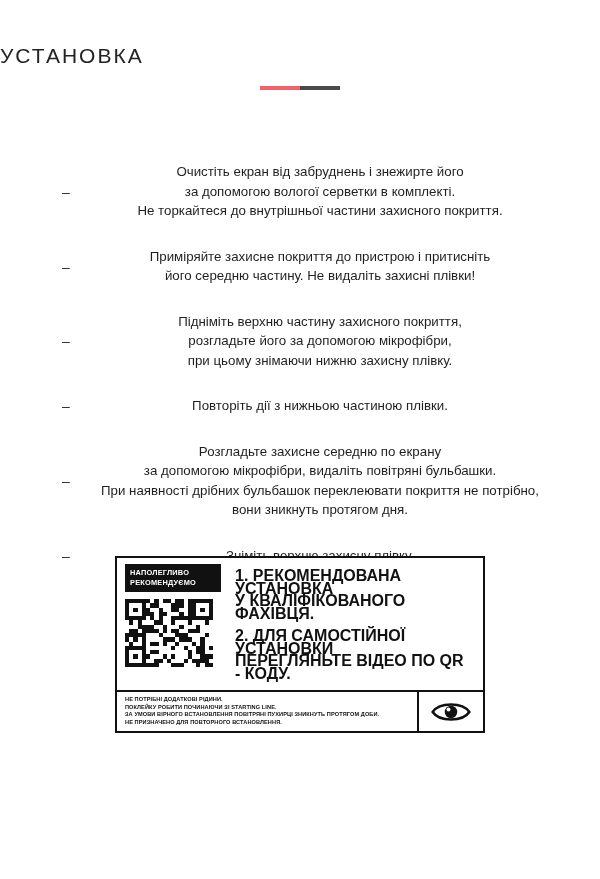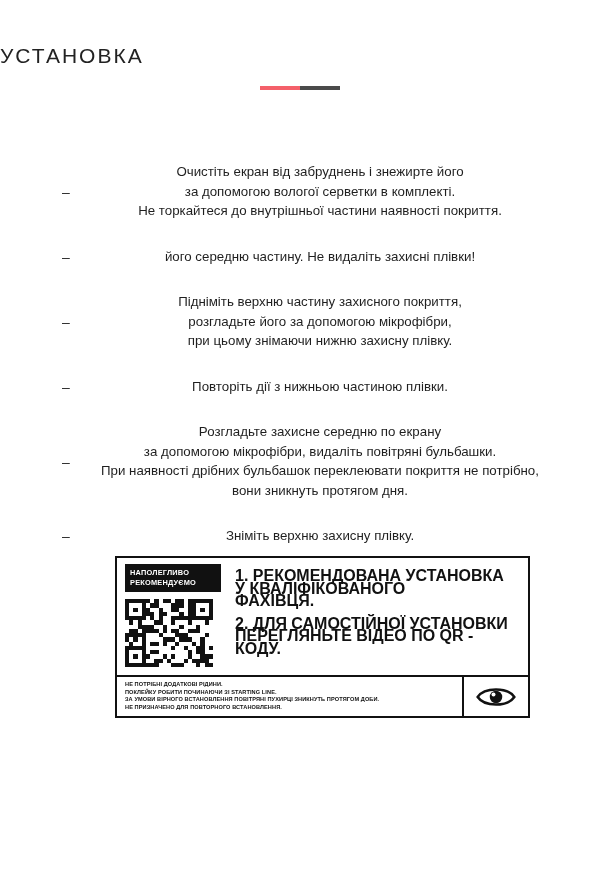--- a/index.html
+++ b/index.html
@@ -62,21 +62,21 @@
     color: #1f1f1f;
     white-space: nowrap;
     text-align: center;
   }
 
   
   .label-wrap {
     position: absolute;
     left: 115px;
     top: 556px;
-    width: 415px;
+    width: 370px;
   }
   .label {
     border: 2px solid #111;
     background: #fff;
     padding: 0;
   }
   .label-top {
     display: flex;
     align-items: stretch;
   }
@@ -157,27 +157,28 @@
   <div class="rule-right"></div>
 </div>
 
 <div class="steps">
 
   <div class="step">
     <div class="dash">–</div>
     <div class="step-lines">
       <div>Очистіть екран від забруднень і знежирте його</div>
       <div>за допомогою вологої серветки в комплекті.</div>
-      <div>Не торкайтеся до внутрішньої частини наявності покриття.</div>
+      <div>Не торкайтеся до внутрішньої частини захисного покриття.</div>
     </div>
   </div>
 
   <div class="step">
     <div class="dash">–</div>
     <div class="step-lines">
+      <div>Приміряйте захисне покриття до пристрою і притисніть</div>
       <div>його середню частину. Не видаліть захисні плівки!</div>
     </div>
   </div>
 
   <div class="step">
     <div class="dash">–</div>
     <div class="step-lines">
       <div>Підніміть верхню частину захисного покриття,</div>
       <div>розгладьте його за допомогою мікрофібри,</div>
       <div>при цьому знімаючи нижню захисну плівку.</div>

